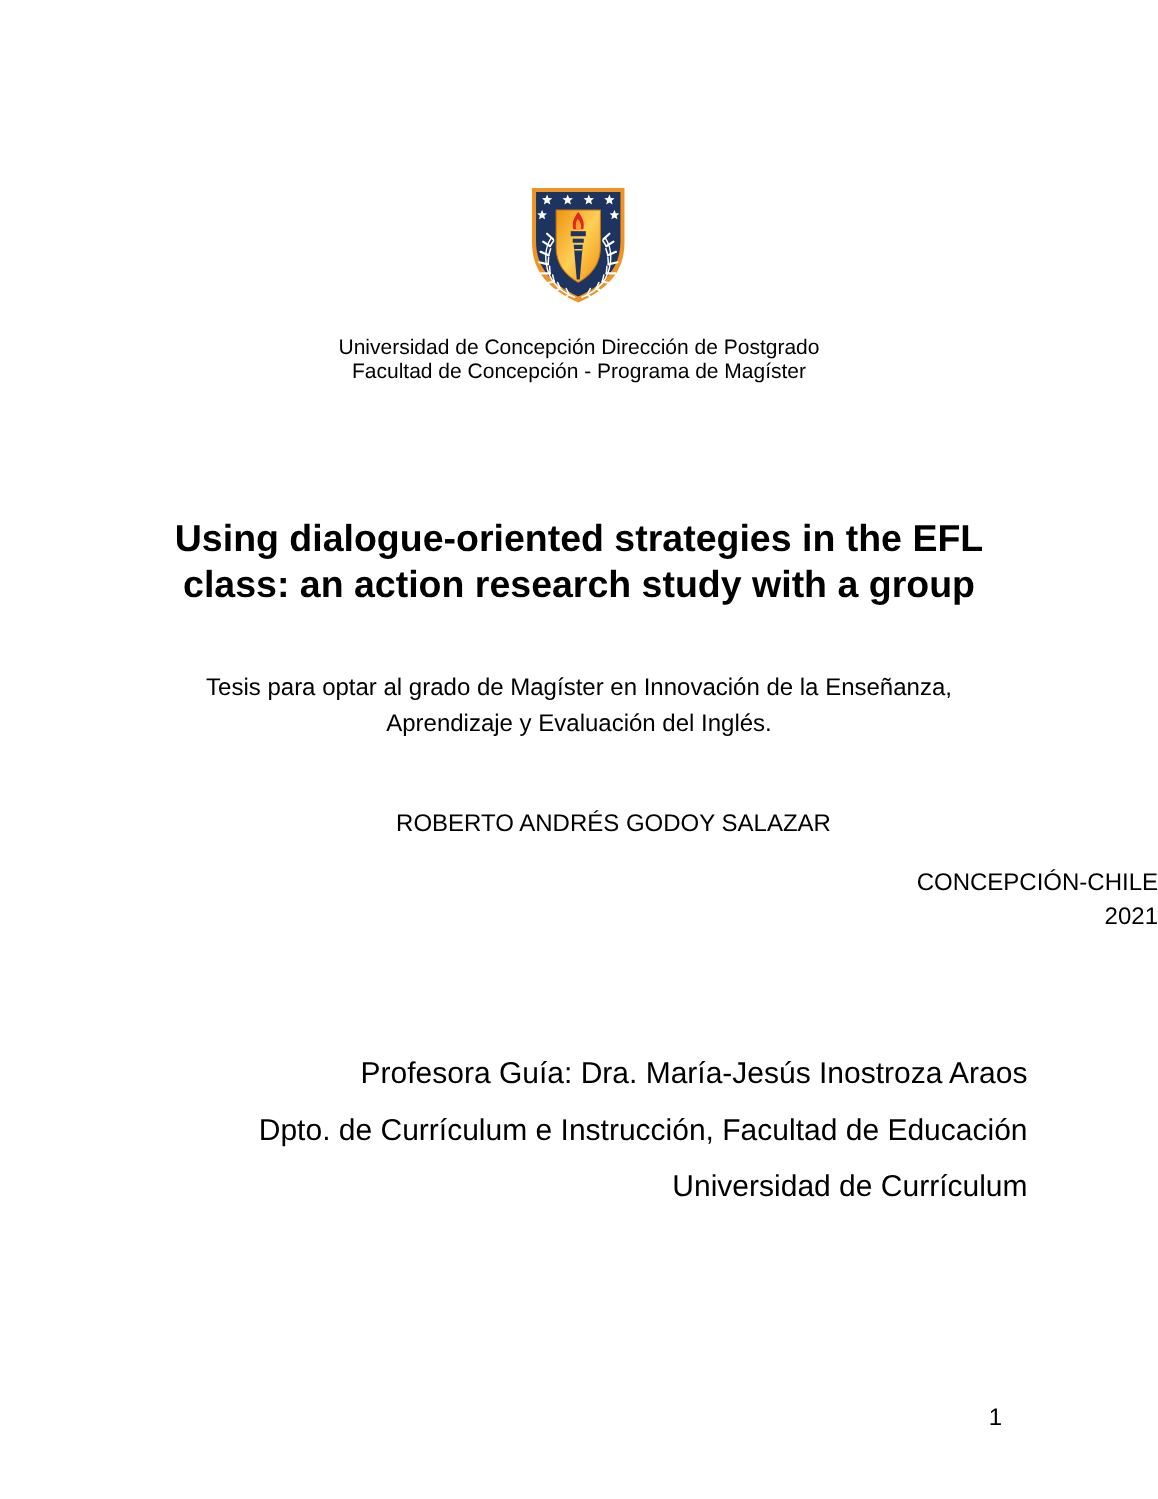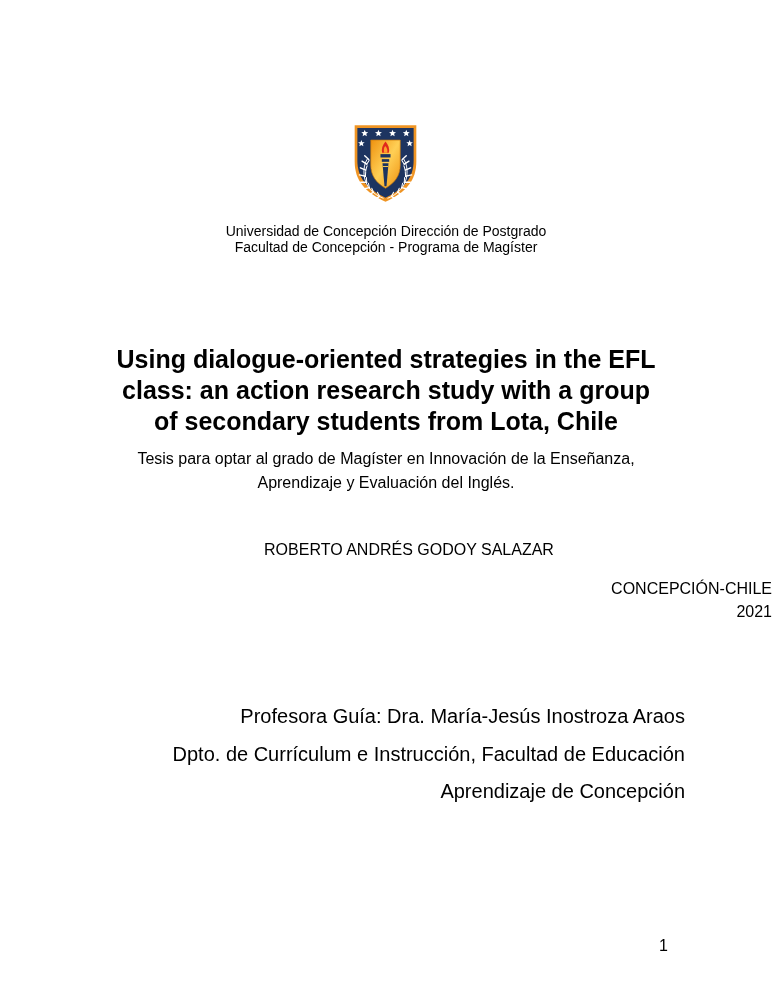--- a/index.html
+++ b/index.html
@@ -100,36 +100,35 @@
   </svg>
 
   <div class="institution">
     <div>Universidad de Concepción Dirección de Postgrado</div>
     <div>Facultad de Concepción - Programa de Magíster</div>
   </div>
 
   <h1 class="title">
     <span>Using dialogue-oriented strategies in the EFL</span>
     <span>class: an action research study with a group</span>
-    <span>of secondary students from Lota, Chile</span>
   </h1>
 
   <div class="subtitle">
     <span>Tesis para optar al grado de Magíster en Innovación de la Enseñanza,</span>
     <span>Aprendizaje y Evaluación del Inglés.</span>
   </div>
 
   <div class="author">ROBERTO ANDRÉS GODOY SALAZAR</div>
 
   <div class="place">
     <div>CONCEPCIÓN-CHILE</div>
     <div>2021</div>
   </div>
 
   <div class="committee">
     <div>Profesora Guía: Dra. María-Jesús Inostroza Araos</div>
     <div>Dpto. de Currículum e Instrucción, Facultad de Educación</div>
-    <div>Aprendizaje de Concepción</div>
+    <div>Universidad de Currículum</div>
   </div>
 
   <div class="pagenum">1</div>
 
 </div>
 
 </body></html>

